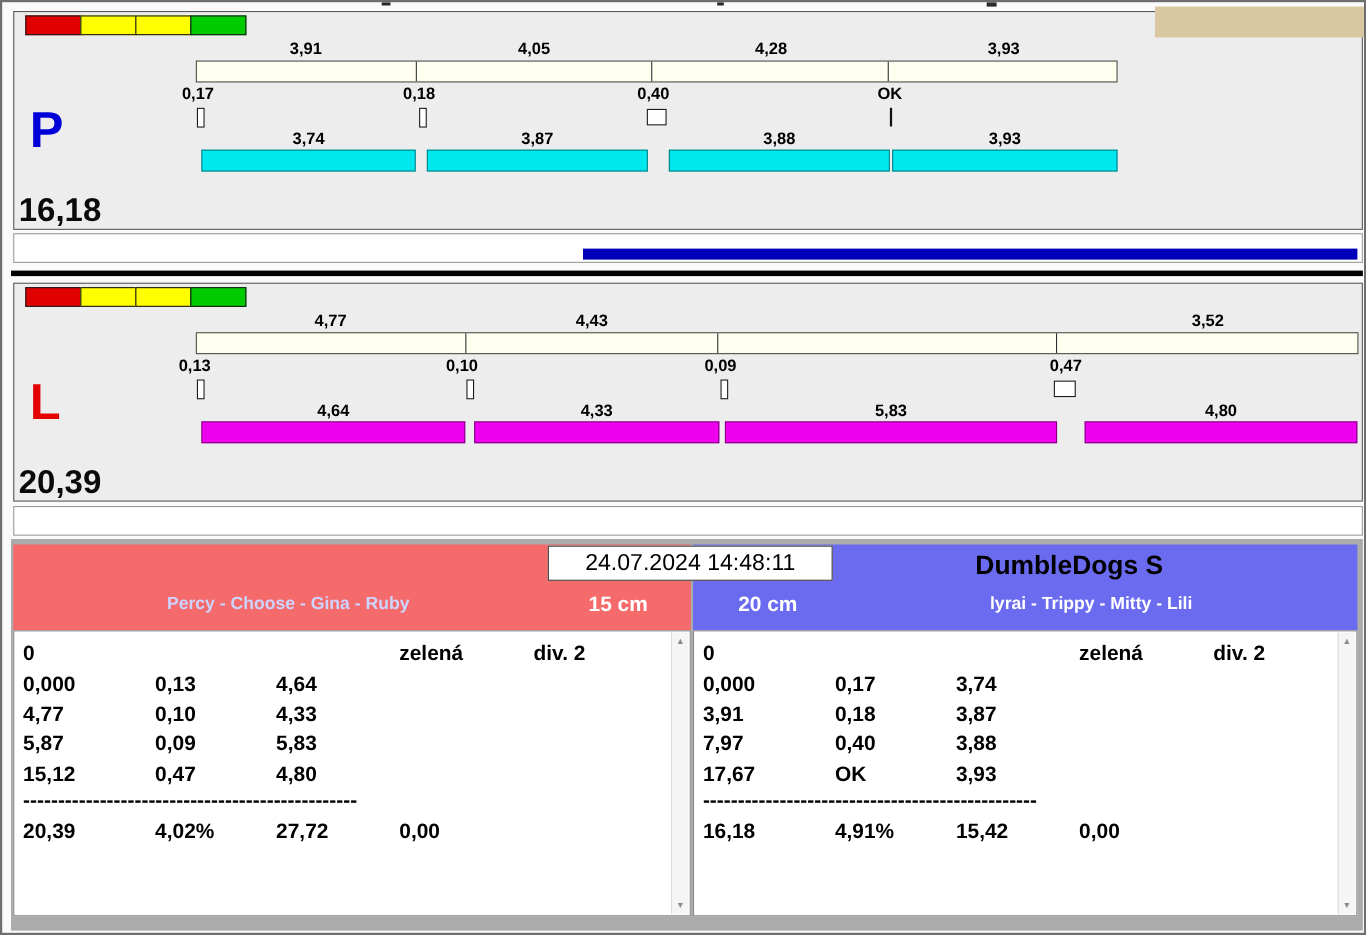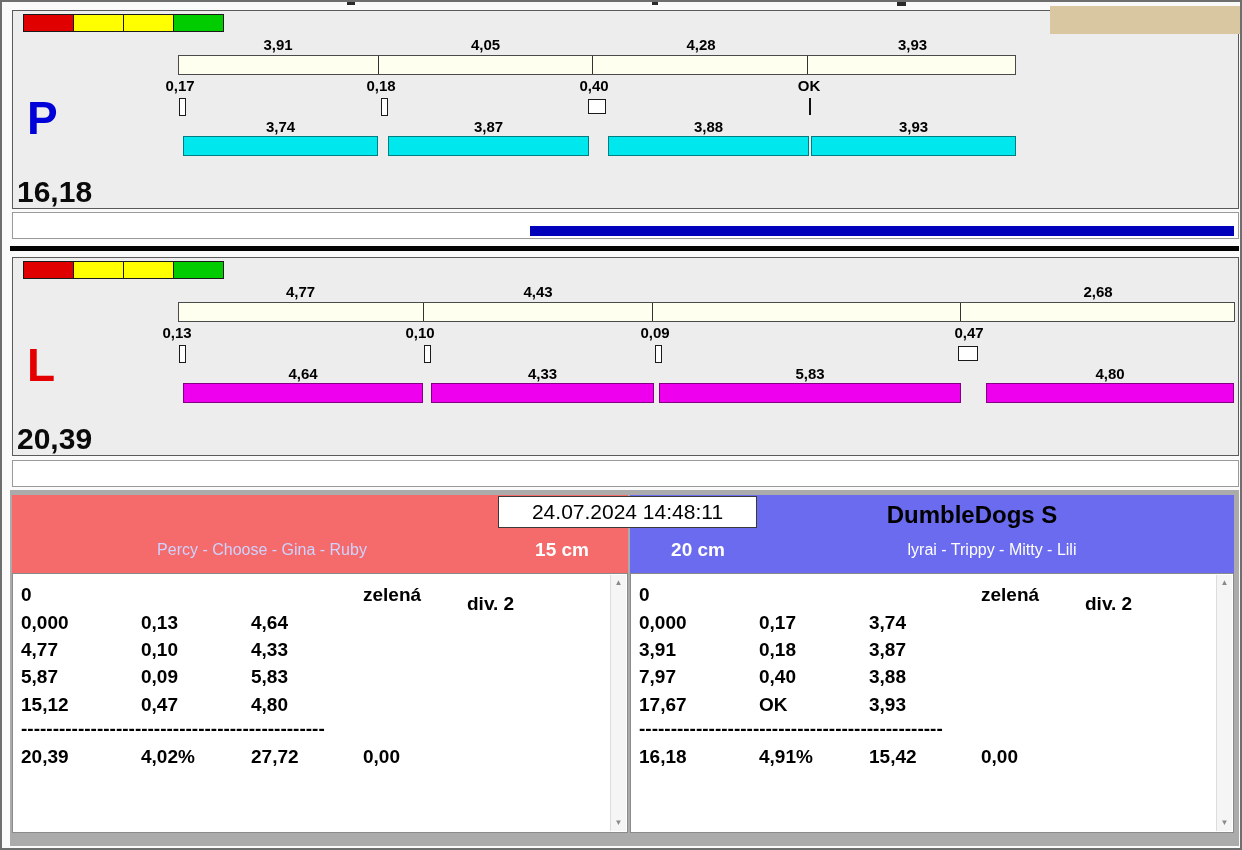--- a/index.html
+++ b/index.html
@@ -36,33 +36,33 @@
   .strip { position:absolute; left:10px; width:1227px; height:27px;
            background:#ffffff; border:1px solid #9a9a9a; }
   .progress { position:absolute; top:13px; height:10px; }
   .separator { position:absolute; left:8px; top:244px; width:1229px; height:5px; background:#000; }
 
   
   .backdrop { position:absolute; left:8px; top:488px; width:1229px; height:356px; background:#ababab; }
   .team-header { position:absolute; top:493px; height:78px; }
   .team-title { position:absolute; top:6px; font-size:24px; font-weight:bold;
                 color:#000; text-align:center; white-space:nowrap; }
-  .team-dogs { position:absolute; top:46px; font-size:16px; font-weight:normal;
+  .team-dogs { position:absolute; top:46px; font-size:16px; font-weight:bold;
                text-align:center; white-space:nowrap; }
   .team-height { position:absolute; top:44px; font-size:19px; font-weight:bold;
                  color:#ffffff; text-align:center; }
   .timebox { position:absolute; left:496px; top:494px; width:259px; height:32px;
              background:#ffffff; border:1px solid #3a3a3a; font-size:21px;
              color:#000; text-align:center; line-height:30px; z-index:4; }
 
   .ttable { position:absolute; top:571px; height:260px; background:#ffffff;
             border:1px solid #8a8a8a; font-size:19px; font-weight:bold; color:#000; }
   .trow { position:absolute; left:0; width:100%; height:24px; line-height:24px; }
   .tc { position:absolute; white-space:nowrap; }
-  .c1 { left:8px; } .c2 { left:128px; } .c3 { left:238px; } .c4 { left:350px; } .c5 { left:454px;margin-top:9px; }
+  .c1 { left:8px; } .c2 { left:128px; } .c3 { left:238px; } .c4 { left:350px; } .c5 { left:472px; }
   .sep-row { letter-spacing:0; }
 
   .scrollbar { position:absolute; top:1px; right:1px; bottom:1px; width:16px;
                background:#f5f5f5; border-left:1px solid #dcdcdc; }
   .sb-arrow { position:absolute; left:0; width:100%; height:16px; color:#8a8a8a;
               font-size:8px; text-align:center; line-height:16px; font-weight:normal; }
 
   .artifact { position:absolute; background:#2a2a2a; }
   .beige-corner { position:absolute; left:1048px; top:4px; width:190px; height:28px;
                   background:#d8c7a0; z-index:3; }
@@ -130,21 +130,21 @@
   <div class="panel" style="top:255px">
     <div class="lights">
       <div class="light" style="background: rgb(224, 0, 0);"></div>
       <div class="light" style="background: rgb(255, 255, 0);"></div>
       <div class="light" style="background: rgb(255, 255, 0);"></div>
       <div class="light" style="background: rgb(0, 204, 0);"></div>
     </div>
 
     <div class="seg-label row-top-label" style="left:165px;width:245px">4,77</div>
     <div class="seg-label row-top-label" style="left:410px;width:230px">4,43</div>
-    <div class="seg-label row-top-label" style="left:948px;width:274px">2,68</div>
+    <div class="seg-label row-top-label" style="left:948px;width:274px">3,52</div>
 
     <div class="bar-outline" style="left: 165px; width: 1057px; background: rgb(255, 255, 240);">
       <div class="bar-seg" style="width:245px"></div>
       <div class="bar-seg" style="width:230px"></div>
       <div class="bar-seg" style="width:308px"></div>
       <div class="bar-seg last" style="width:274px"></div>
     </div>
 
     <div class="mark-label" style="left:134px">0,13</div>
     <div class="mark-label" style="left:377px">0,10</div>

